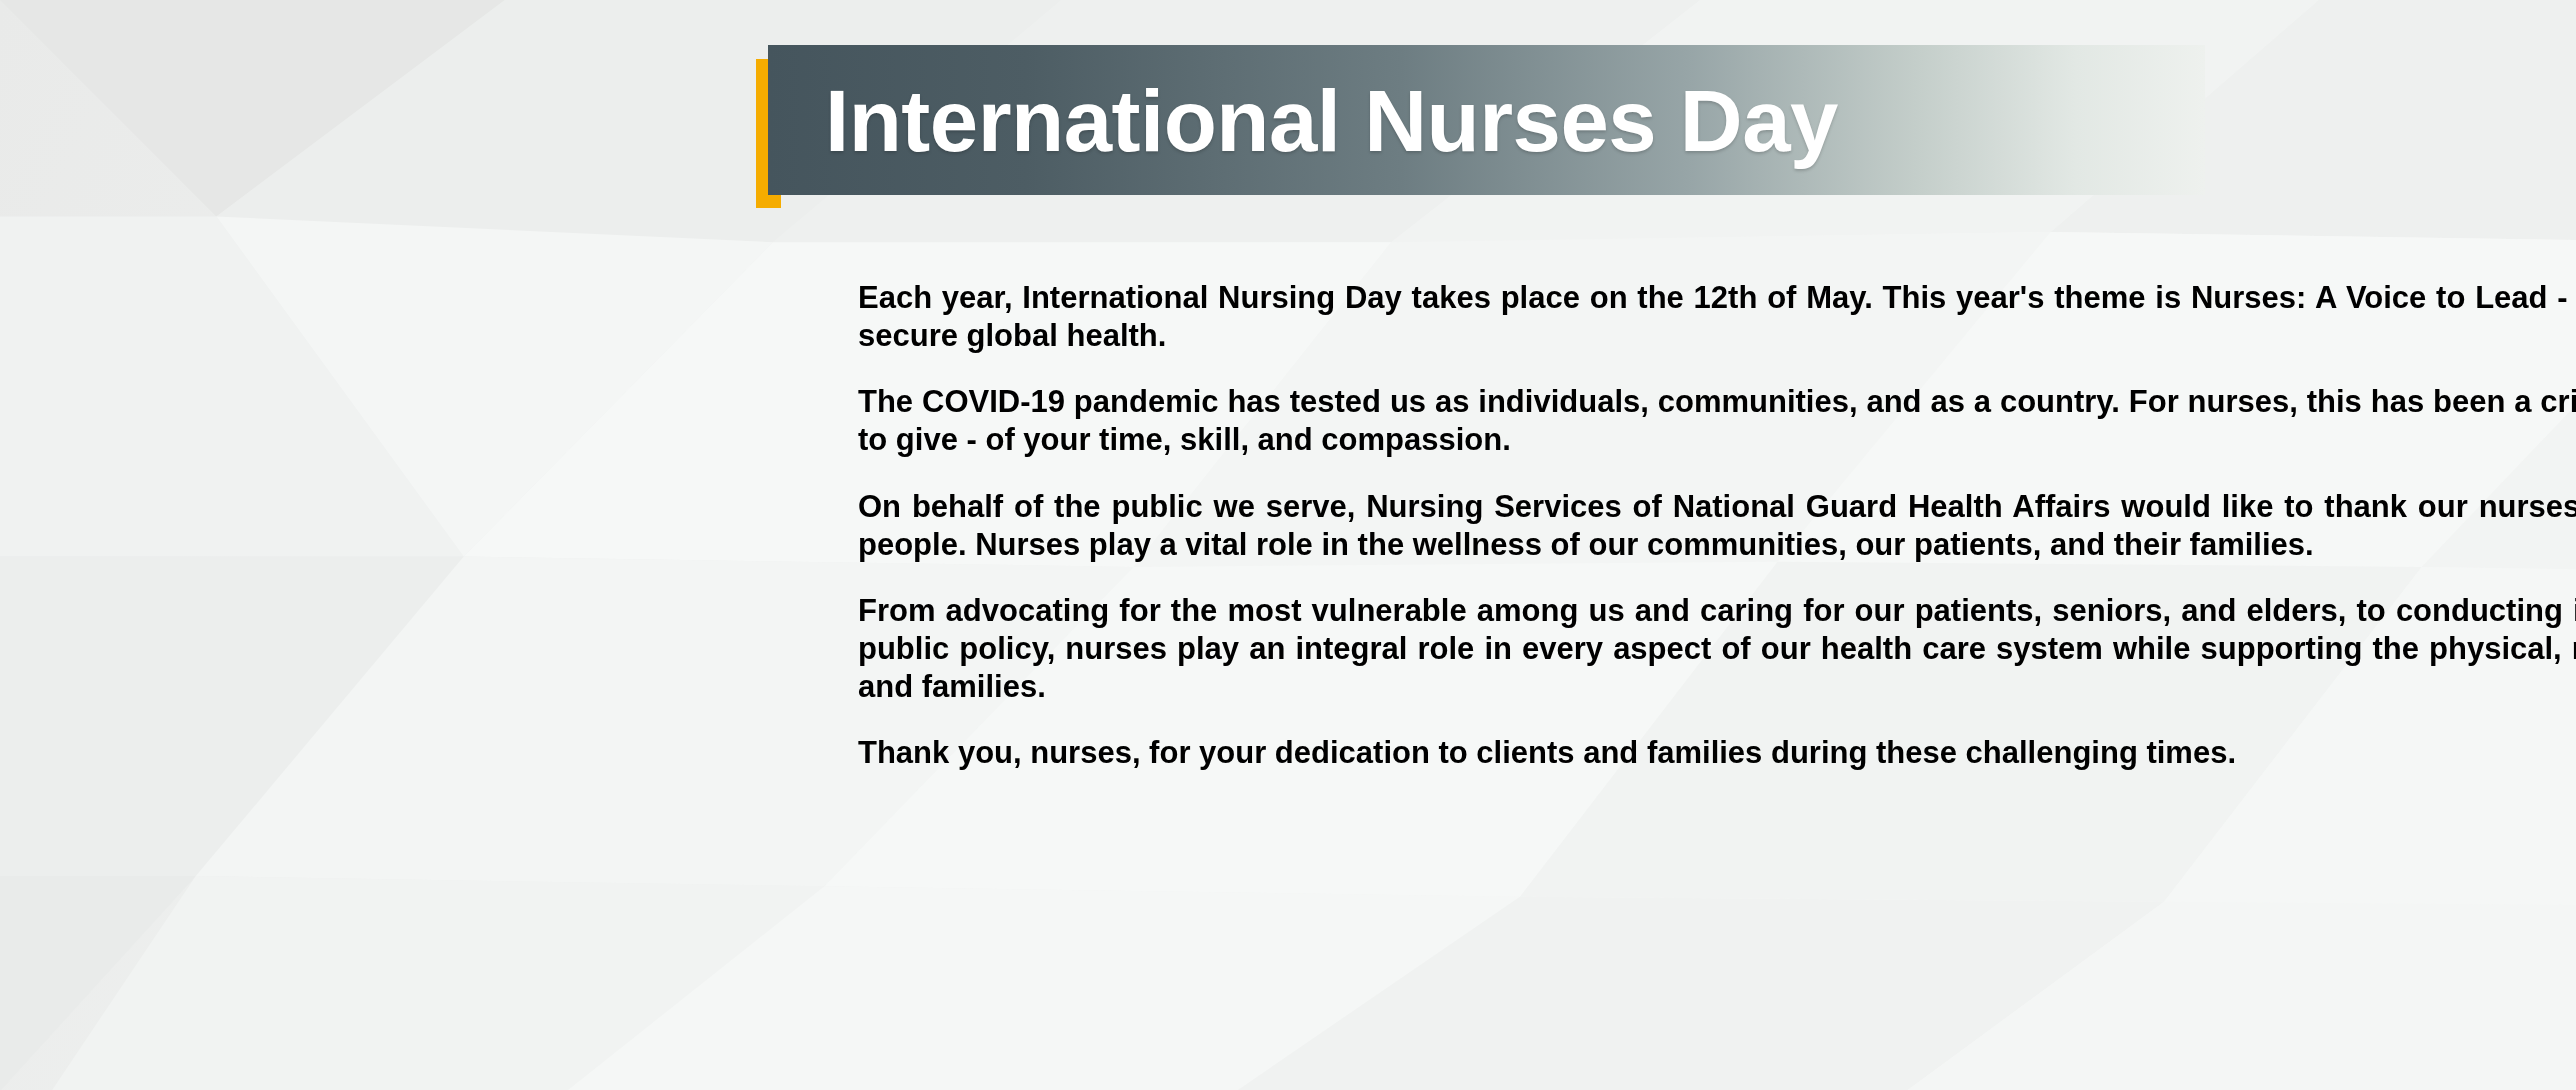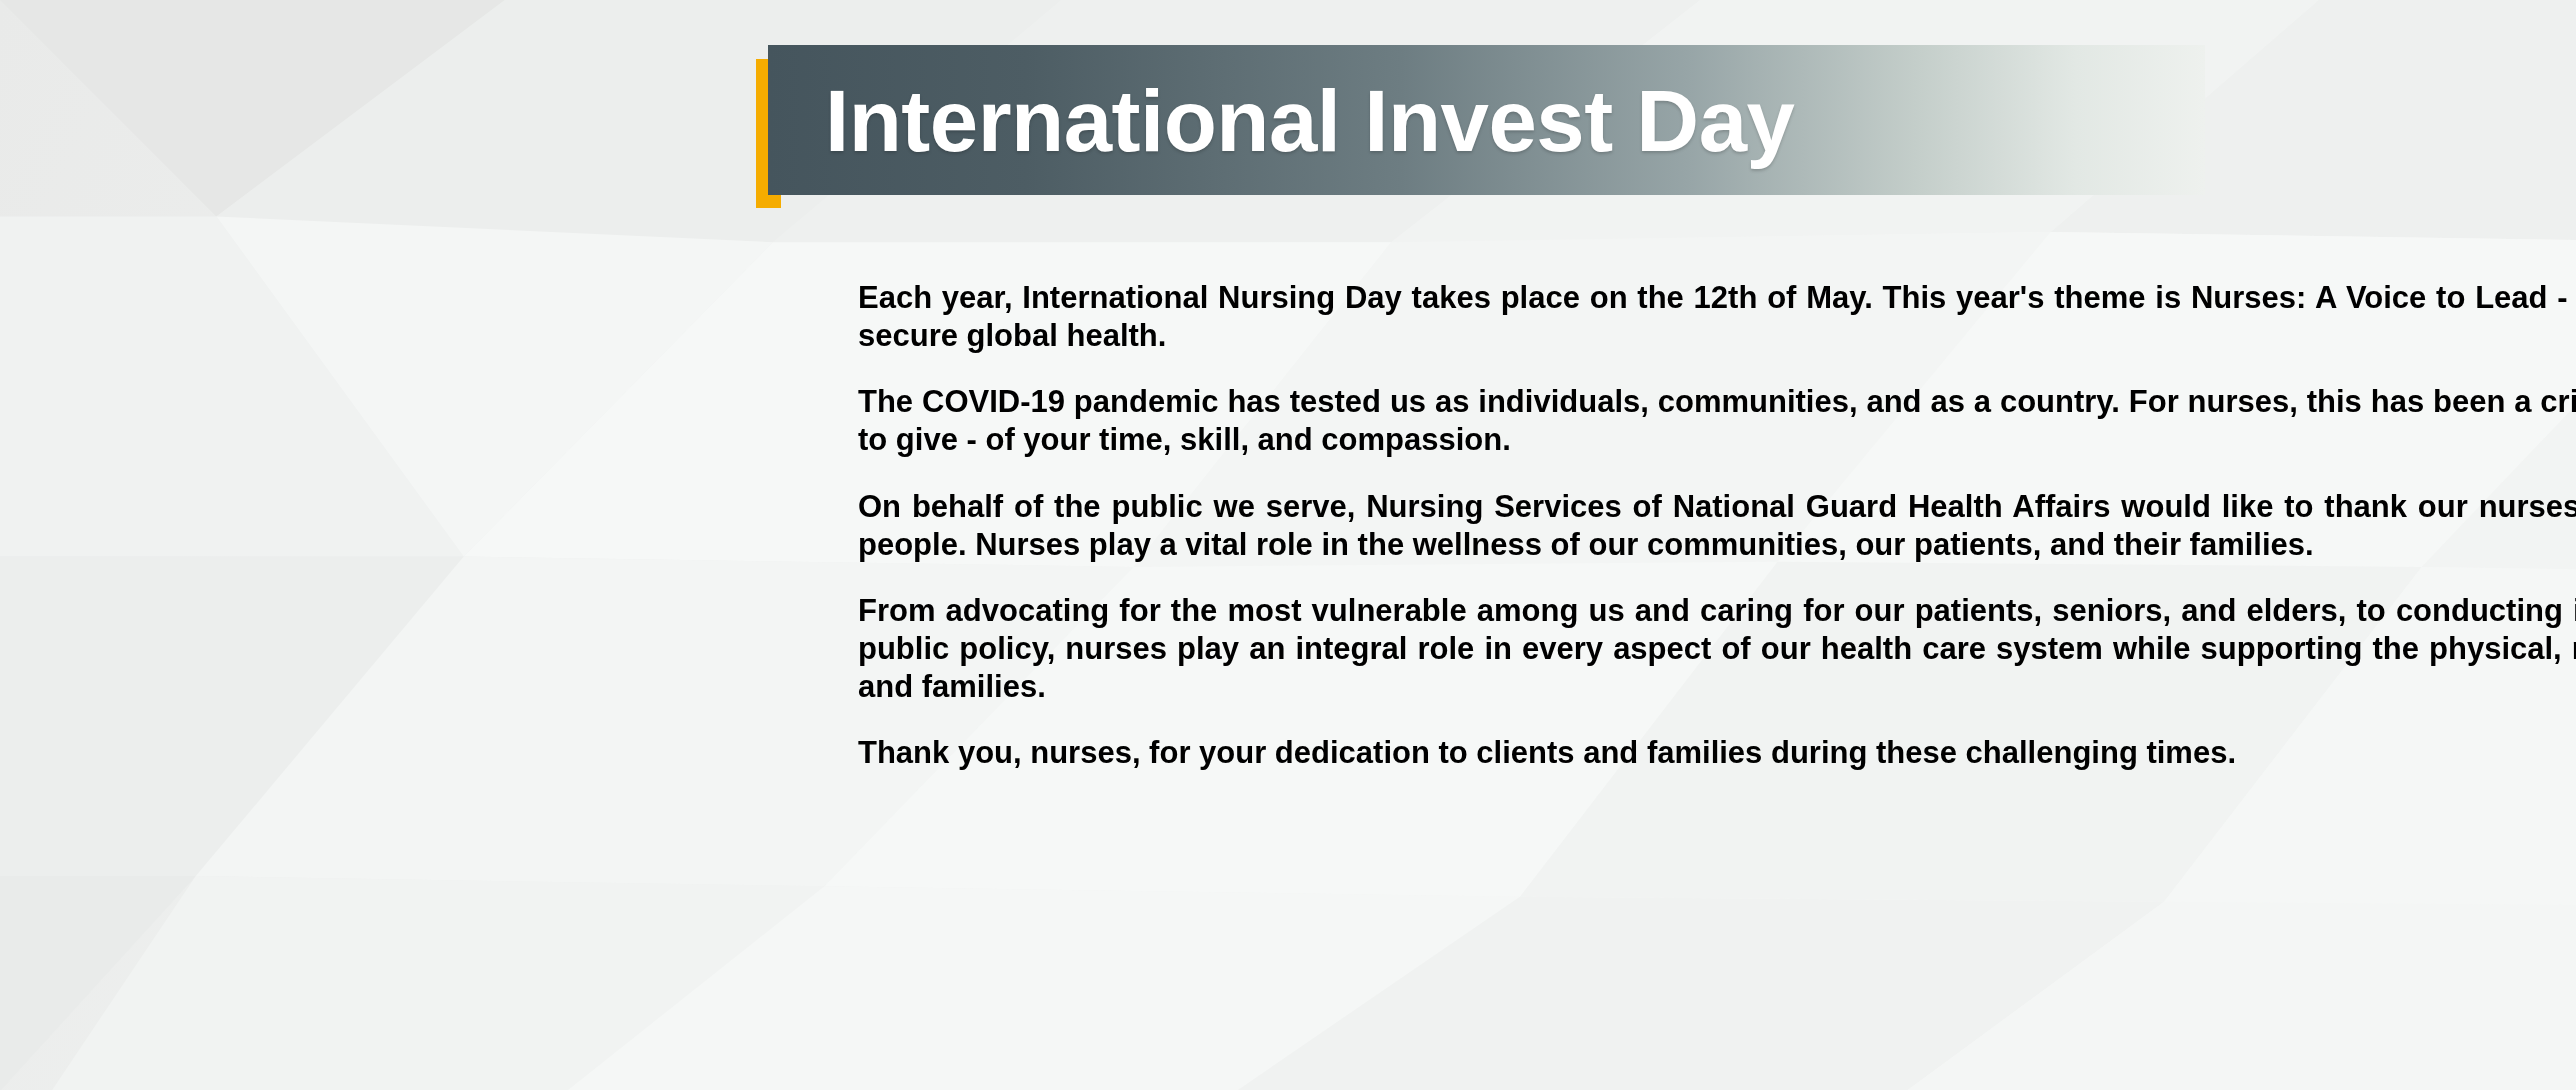--- a/index.html
+++ b/index.html
@@ -92,21 +92,21 @@
       <polygon points="380,1700 1600,1720 1100,2117 100,2117" fill="#f1f3f2"></polygon>
       <polygon points="1600,1720 2950,1740 2400,2117 1100,2117" fill="#f5f7f6"></polygon>
       <polygon points="2950,1740 4200,1750 3700,2117 2400,2117" fill="#f0f2f1"></polygon>
       <polygon points="4200,1750 5500,1760 5000,2117 3700,2117" fill="#f4f6f5"></polygon>
       <polygon points="5500,1760 8000,1770 8000,2117 5000,2117" fill="#f7f9f8"></polygon>
     </svg>
   </div>
 
   <div id="banner-accent"></div>
   <div id="banner">
-    <h1 id="banner-title">International Invest Day</h1>
+    <h1 id="banner-title">International Nurses Day</h1>
   </div>
 
   <div id="body-copy">
     <p>Each year, International Nursing Day takes place on the 12th of May. This year's theme is Nurses: A Voice to Lead - Invest in Nursing and respect rights to secure global health.</p>
     <p>The COVID-19 pandemic has tested us as individuals, communities, and as a country. For nurses, this has been a crisis beyond measure. Yet, you continue to give - of your time, skill, and compassion.</p>
     <p>On behalf of the public we serve, Nursing Services of National Guard Health Affairs would like to thank our nurses for everything they do to care for our people. Nurses play a vital role in the wellness of our communities, our patients, and their families.</p>
     <p>From advocating for the most vulnerable among us and caring for our patients, seniors, and elders, to conducting innovative research and helping shape public policy, nurses play an integral role in every aspect of our health care system while supporting the physical, mental, and emotional health of clients and families.</p>
     <p class="nojust">Thank you, nurses, for your dedication to clients and families during these challenging times.</p>
   </div>
 

